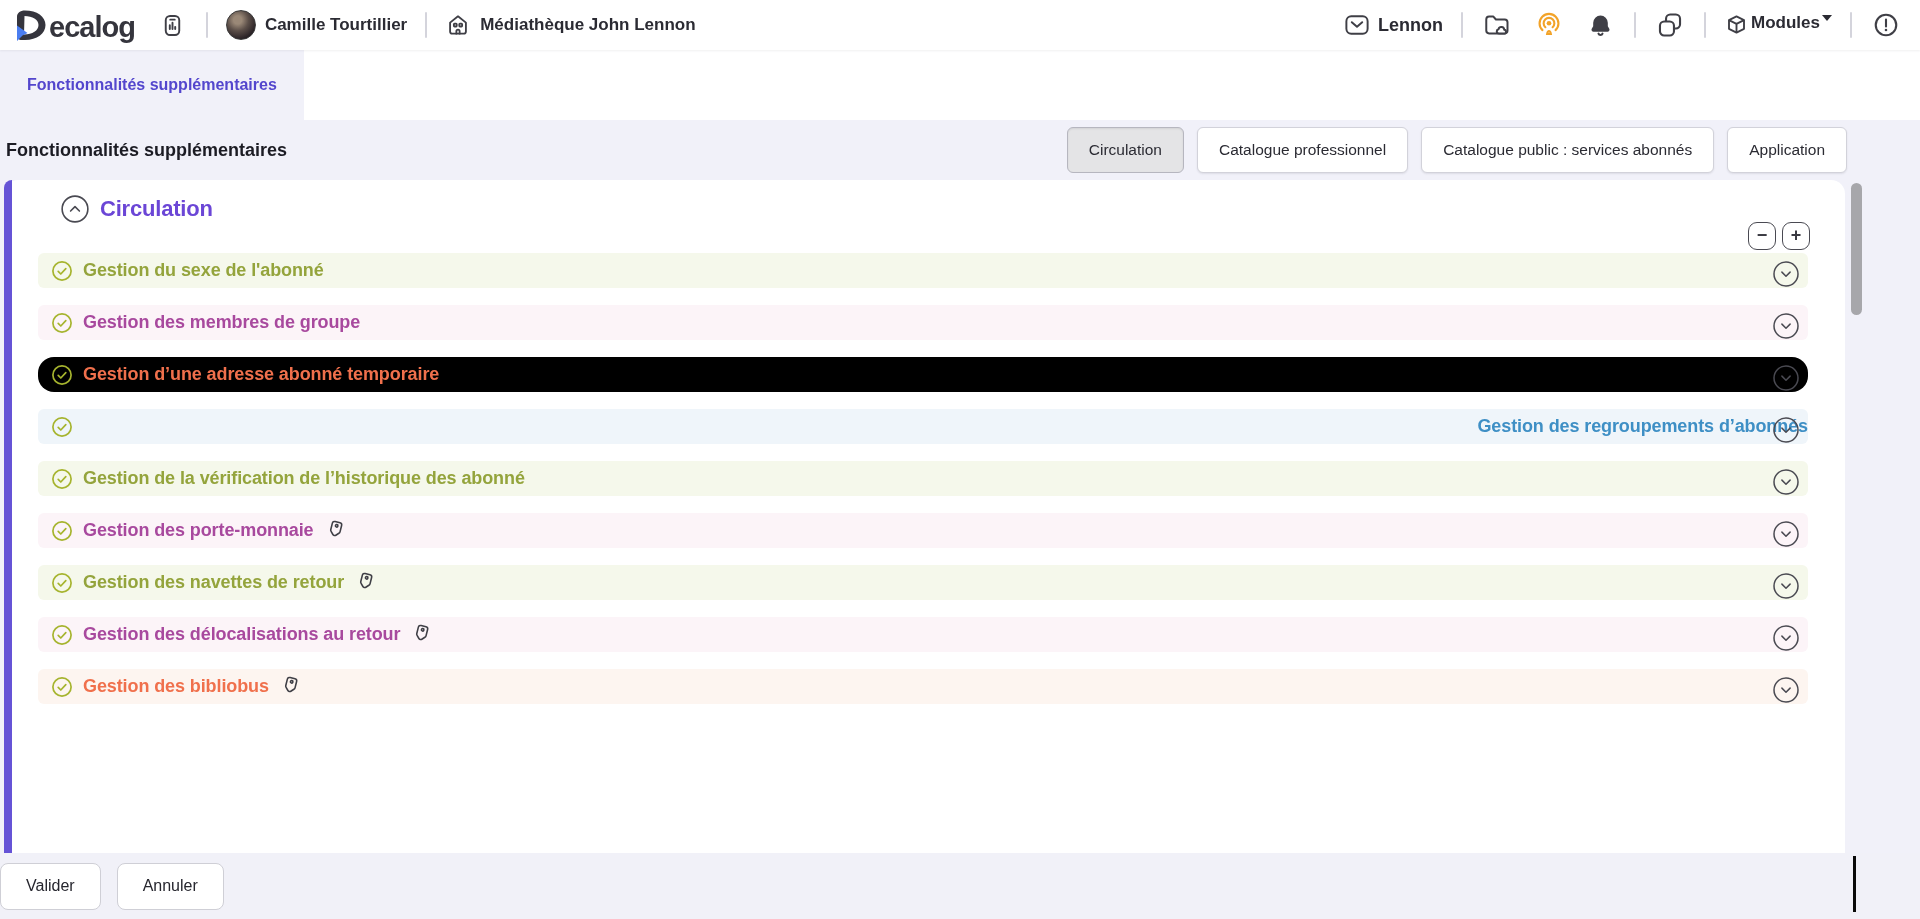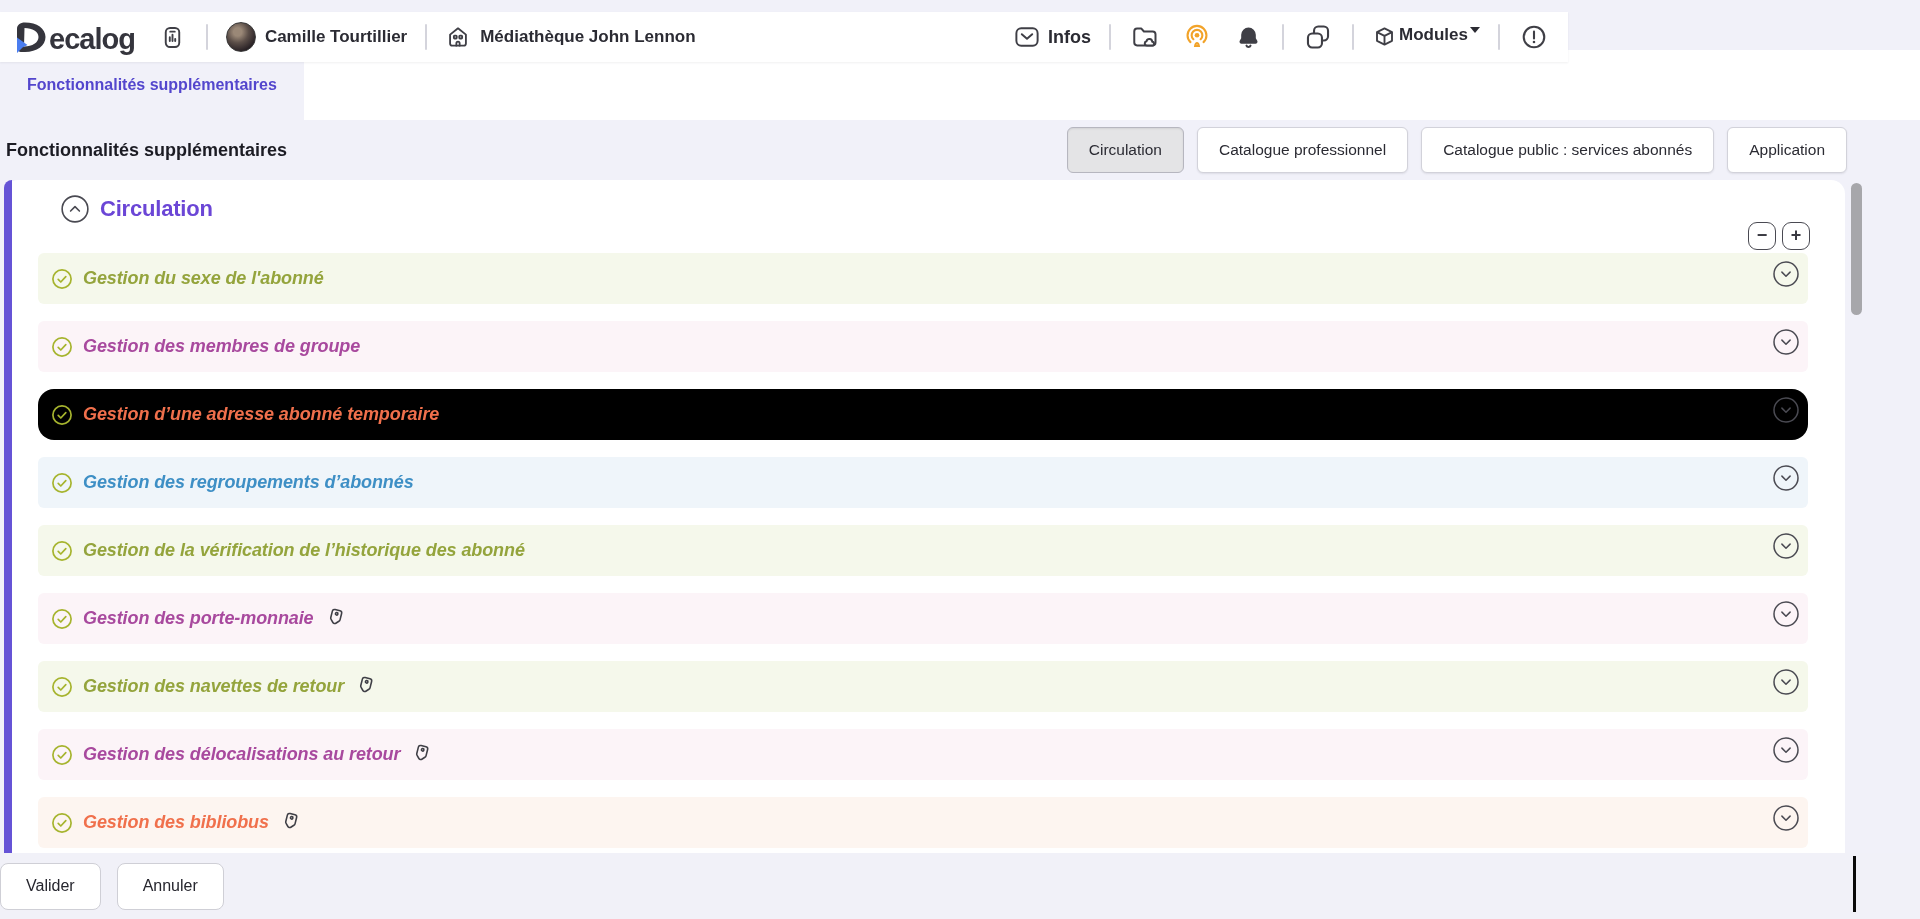--- a/index.html
+++ b/index.html
@@ -3,21 +3,21 @@
 <meta charset="utf-8">
 <style>
   * { margin:0; padding:0; box-sizing:border-box; }
   html,body { background:#e8e8ee; }
   .screen {
     position:relative; width:1920px; height:919px; overflow:hidden;
     background:#f1f1f9; font-family:"Liberation Sans", sans-serif; color:#26262e;
   }
   
   .topbar {
-    position:absolute; left:0; top:12px; width:1568px; height:50px; background:#ffffff;
+    position:absolute; left:0; top:0; width:1920px; height:50px; background:#ffffff;
     display:flex; align-items:center; justify-content:space-between;
     padding:0 18px 0 14px; z-index:30; box-shadow:0 1px 2px rgba(40,40,60,.07);
   }
   .topbar-left, .topbar-right { display:flex; align-items:center; }
   .logo { display:flex; align-items:flex-end; cursor:pointer; }
   .logo-rest { font-size:29px; font-weight:700; color:#35353d; letter-spacing:-1px; line-height:1; margin-left:1px; }
   .vdiv { width:2px; height:26px; background:#d4d4dc; border-radius:1px; margin:0 18px; }
   .ico { color:#3f3f46; display:inline-flex; align-items:center; justify-content:center; }
   .iconbtn { background:none; border:none; cursor:pointer; display:inline-flex; align-items:center; padding:2px; }
   .chip { display:flex; align-items:center; gap:9px; cursor:pointer; }
@@ -63,22 +63,22 @@
   .section-chevron { background:none; border:none; cursor:pointer; color:#4a4a52; display:inline-flex; padding:0; }
   .section-title { font-size:22px; font-weight:700; color:#6b46d6; letter-spacing:-.2px; }
   .expand-controls { position:absolute; right:35px; top:42px; display:flex; gap:6px; }
   .sq-btn {
     width:28px; height:28px; border:1.6px solid #4a4a52; border-radius:9px; background:#fff;
     font-size:18px; font-weight:700; color:#3a3a42; line-height:1; cursor:pointer;
     display:flex; align-items:center; justify-content:center; padding-bottom:2px;
   }
   .rows { position:absolute; left:34px; top:73px; width:1770px; }
   .feature-row {
-    position:relative; height:51px; border-radius:6px; margin-bottom:17px;
-    display:flex; align-items:center; padding-left:13px; cursor:pointer;font-style:italic;
+    position:relative; height:35px; border-radius:6px; margin-bottom:17px;
+    display:flex; align-items:center; padding-left:13px; cursor:pointer;
   }
   .check { color:#a6b42e; display:inline-flex; margin-right:10px; }
   .row-label { font-size:18px; font-weight:700; letter-spacing:-.1px; }
   .row-tag { color:#3f3f46; display:inline-flex; margin-left:10px; }
   .row-chevron { position:absolute; right:8px; top:7px; background:none; border:none; padding:0; cursor:pointer; color:#4a4a52; display:inline-flex; }
   
   .scroll-thumb { position:absolute; right:58px; top:183px; width:11px; height:132px; border-radius:6px; background:#a7a7ab; }
   
   .footbar {
     position:absolute; left:0; bottom:0; width:1920px; height:66px; background:#f1f1f8;
@@ -135,21 +135,21 @@
     </div>
 
     <div class="topbar-right">
       <div class="infos">
         <span class="ico">
           <svg width="26" height="26" viewBox="0 0 24 24" fill="none" stroke="currentColor" stroke-width="1.8" stroke-linecap="round" stroke-linejoin="round">
             <rect x="2.2" y="4" width="19.6" height="16" rx="4.5"></rect>
             <path d="M7.2 9.4 12 13.6l4.8-4.2"></path>
           </svg>
         </span>
-        <span class="infos-label">Infos</span>
+        <span class="infos-label">Lennon</span>
       </div>
       <span class="vdiv"></span>
       <div class="right-icons">
         <button class="iconbtn ico">
           <svg width="28" height="28" viewBox="0 0 24 24" fill="none" stroke="currentColor" stroke-width="1.7" stroke-linecap="round" stroke-linejoin="round">
             <path d="M2.8 7.2A2.4 2.4 0 0 1 5.2 4.8h3.7l2.2 2.5h7.5a2.4 2.4 0 0 1 2.4 2.4v7.1a2.4 2.4 0 0 1-2.4 2.4H5.2a2.4 2.4 0 0 1-2.4-2.4z"></path>
             <path d="M13.9 19.3c-1.2 0-2.1-.8-2.1-1.9 0-.9.6-1.6 1.5-1.8a2.5 2.5 0 0 1 4.9.5c.9.1 1.5.8 1.5 1.6 0 .9-.8 1.6-1.7 1.6z" fill="#ffffff"></path>
           </svg>
         </button>
         <button class="iconbtn ico orange">
@@ -264,21 +264,21 @@
             </svg>
           </span>
           <span class="row-label" style="color:#f0704c">Gestion d’une adresse abonné temporaire</span>
           <button class="row-chevron">
             <svg width="28" height="28" viewBox="0 0 28 28" fill="none" stroke="currentColor" stroke-width="1.5" stroke-linecap="round" stroke-linejoin="round">
               <circle cx="14" cy="14" r="12"></circle>
               <path d="M9.9 12.1 14 16.2l4.1-4.1"></path>
             </svg>
           </button>
         </div>
-        <div class="feature-row" style="background: rgb(239, 245, 250);">
+        <div class="feature-row" style="background: rgb(239, 245, 250); justify-content: space-between;">
           <span class="check">
             <svg width="22" height="22" viewBox="0 0 22 22" fill="none" stroke="currentColor" stroke-width="1.7" stroke-linecap="round" stroke-linejoin="round">
               <circle cx="11" cy="11" r="9.1"></circle>
               <path d="M7.2 11.4l2.6 2.6 5-5.4"></path>
             </svg>
           </span>
           <span class="row-label" style="color:#3e8fc5">Gestion des regroupements d’abonnés</span>
           <button class="row-chevron">
             <svg width="28" height="28" viewBox="0 0 28 28" fill="none" stroke="currentColor" stroke-width="1.5" stroke-linecap="round" stroke-linejoin="round">
               <circle cx="14" cy="14" r="12"></circle>

